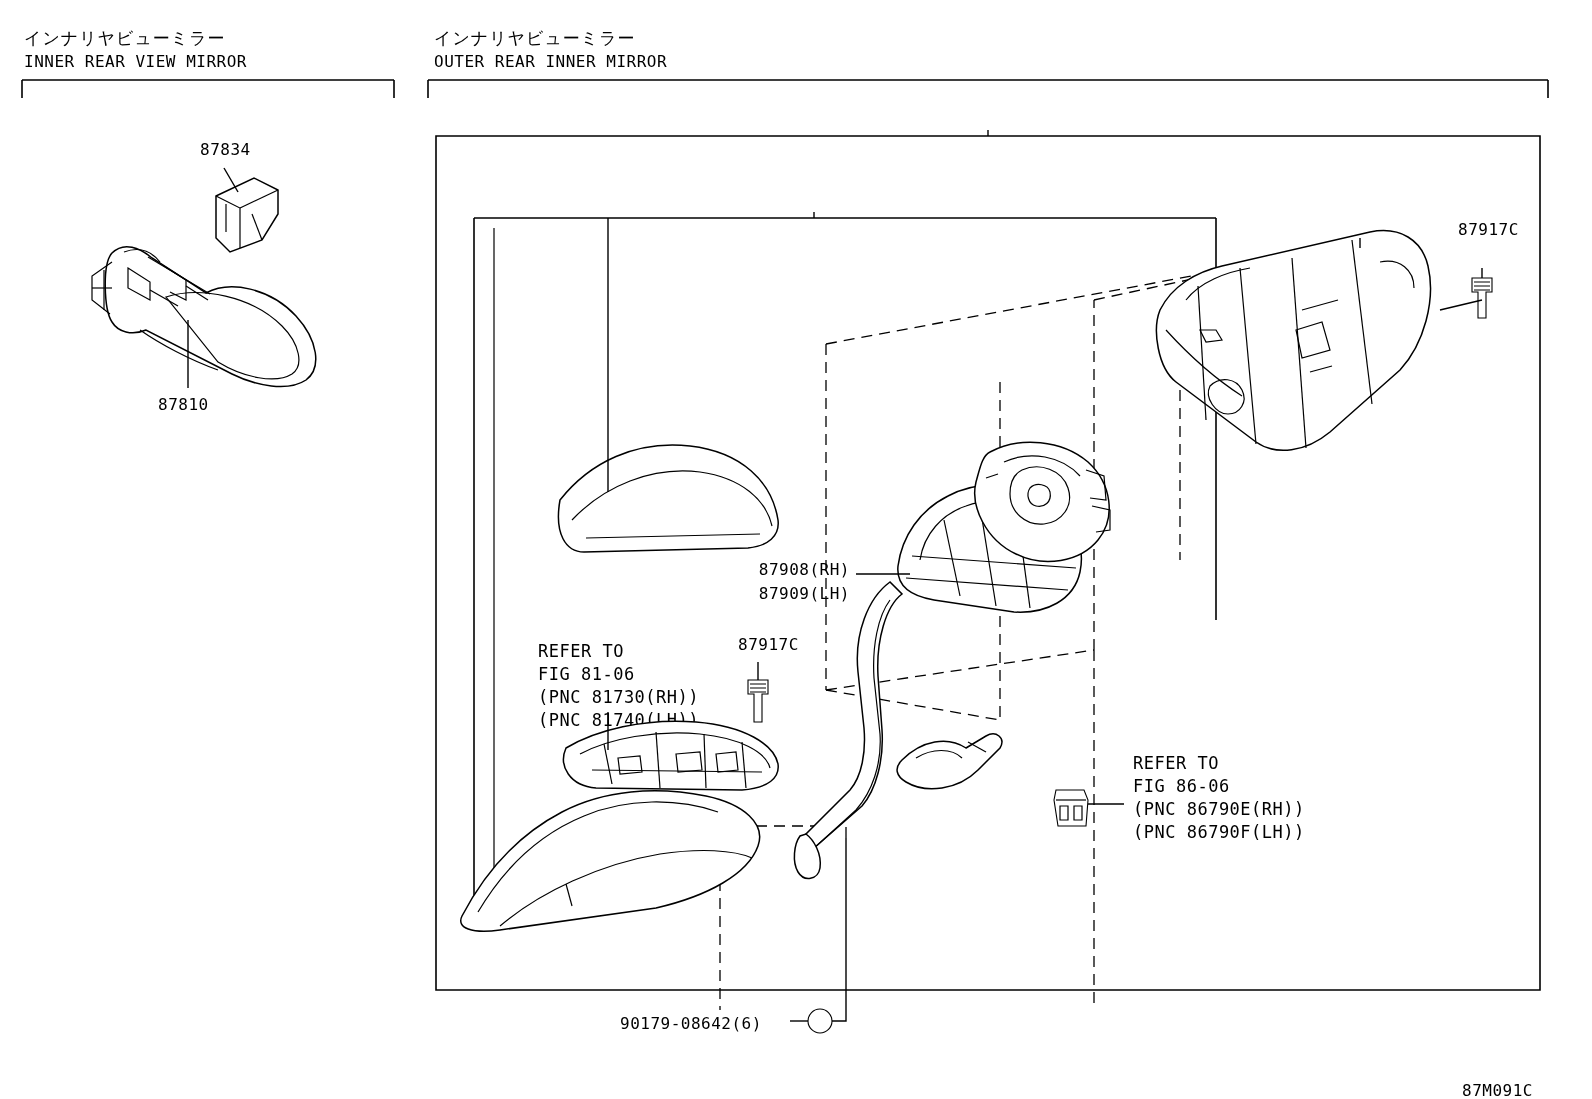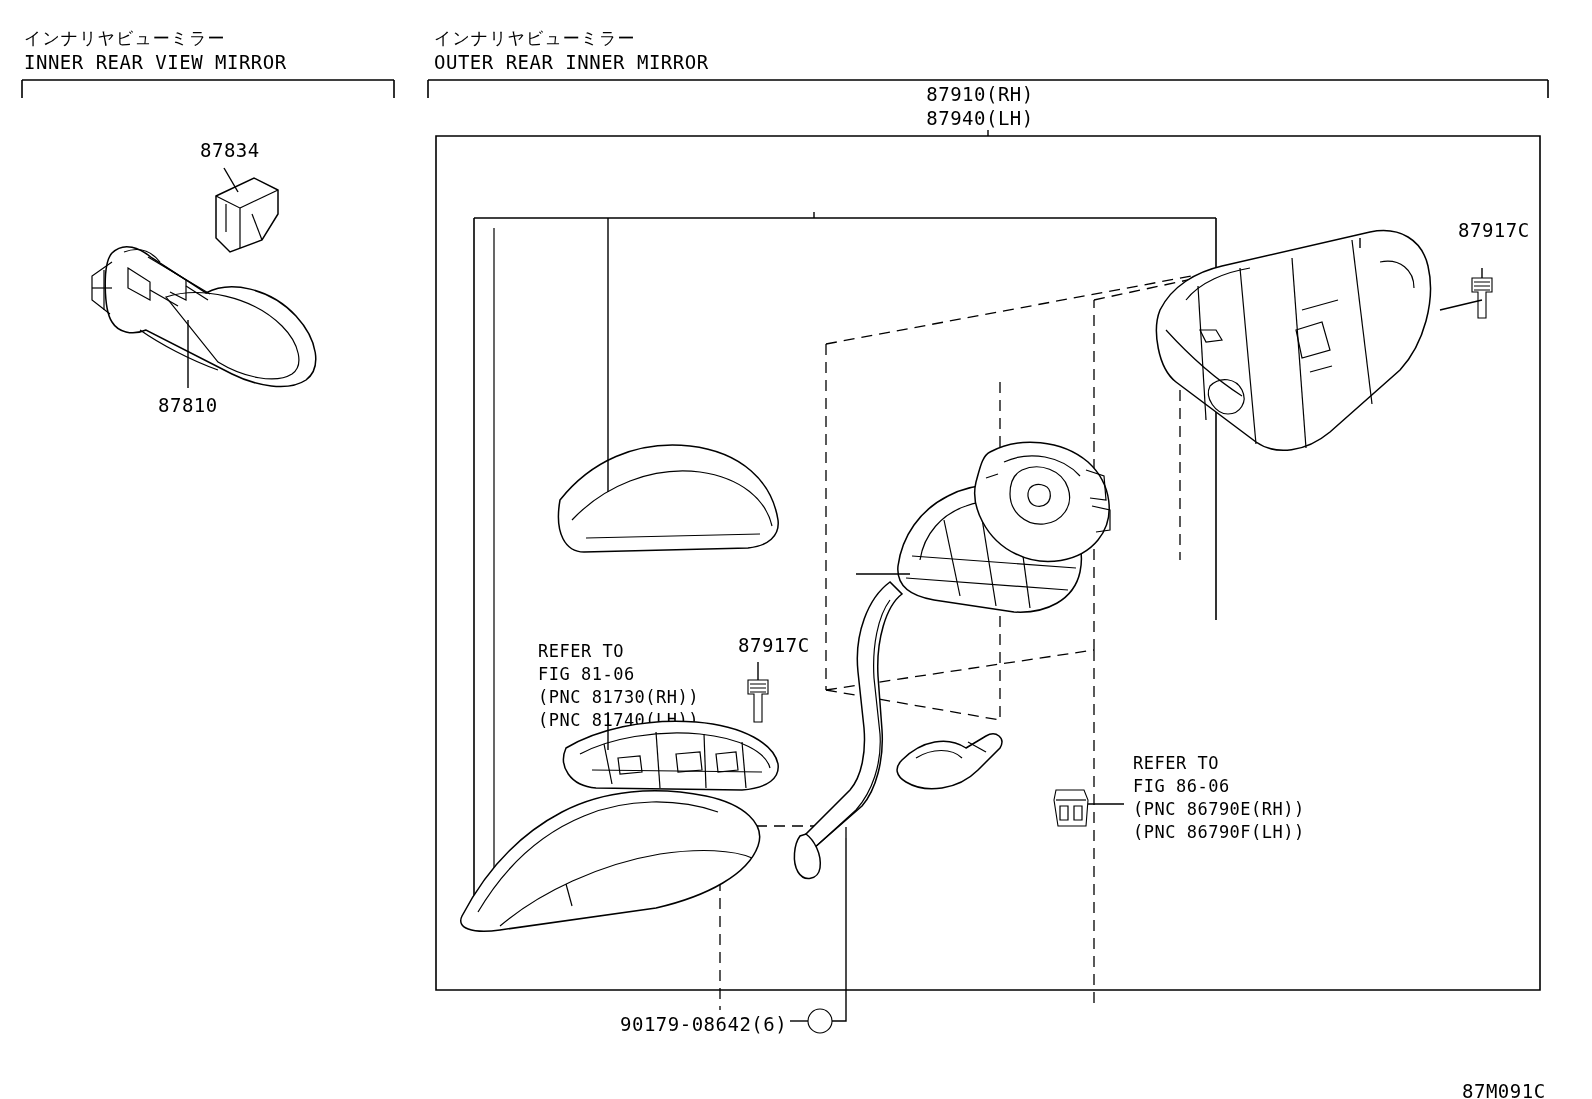--- a/index.html
+++ b/index.html
@@ -17,21 +17,21 @@
   }
   .stage {
     position: absolute;
     left: 0; top: 0;
     width: 1340px;
     height: 1099px;
   }
   .lbl {
     position: absolute;
     font-family: "DejaVu Sans Mono", monospace;
-    font-size: 19px;
+    font-size: 16px;
     line-height: 24px;
     letter-spacing: 0.5px;
     white-space: pre;
     color: #000;
   }
   .lbl.jp {
     font-family: "DejaVu Sans", sans-serif;
     font-size: 17px;
     letter-spacing: 1px;
   }
@@ -88,27 +88,27 @@
   <div class="lbl jp" style="left:24px; top:26px;">インナリヤビューミラー</div>
   <div class="lbl" style="left:24px; top:50px;">INNER REAR VIEW MIRROR</div>
 
   <div class="lbl jp" style="left:434px; top:26px;">インナリヤビューミラー</div>
   <div class="lbl" style="left:434px; top:50px;">OUTER REAR INNER MIRROR</div>
 
   <div class="lbl" style="left:200px; top:138px;text-align:center;">87834</div>
 
   <div class="lbl" style="left:158px; top:393px;">87810</div>
 
-  <div class="lbl center" style="left:860px; top:82px; width:240px;">87910(RH)
-87940(LH)</div>
 
 
 
   <div class="lbl" style="left:1458px; top:218px;">87917C</div>
 
+  <div class="lbl right" style="left:630px; top:558px; width:220px;">87908(RH)
+87909(LH)</div>
 
   <div class="lbl" style="left:738px; top:633px;">87917C</div>
 
   <div class="lbl small" style="left:538px; top:640px;">REFER TO
 FIG 81-06
 (PNC 81730(RH))
 (PNC 81740(LH))</div>
 
   <div class="lbl small" style="left:1133px; top:752px;">REFER TO
 FIG 86-06

